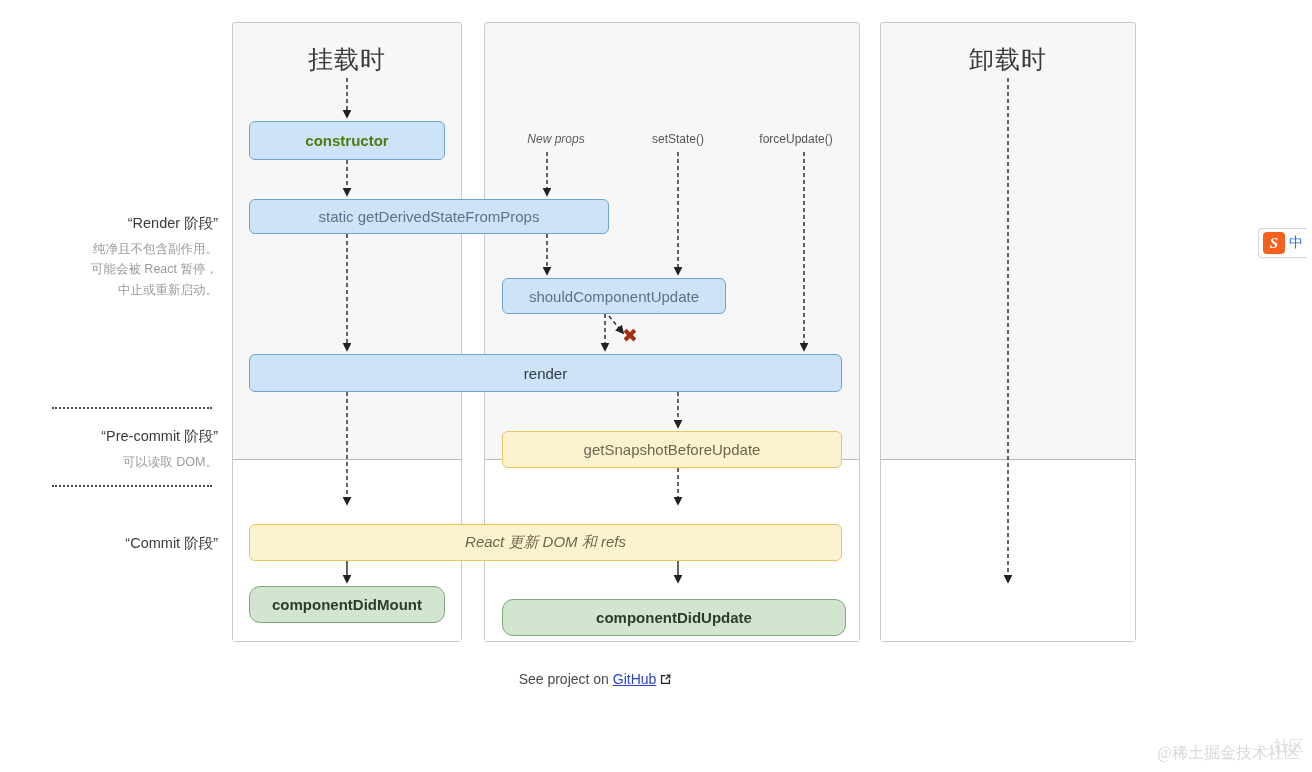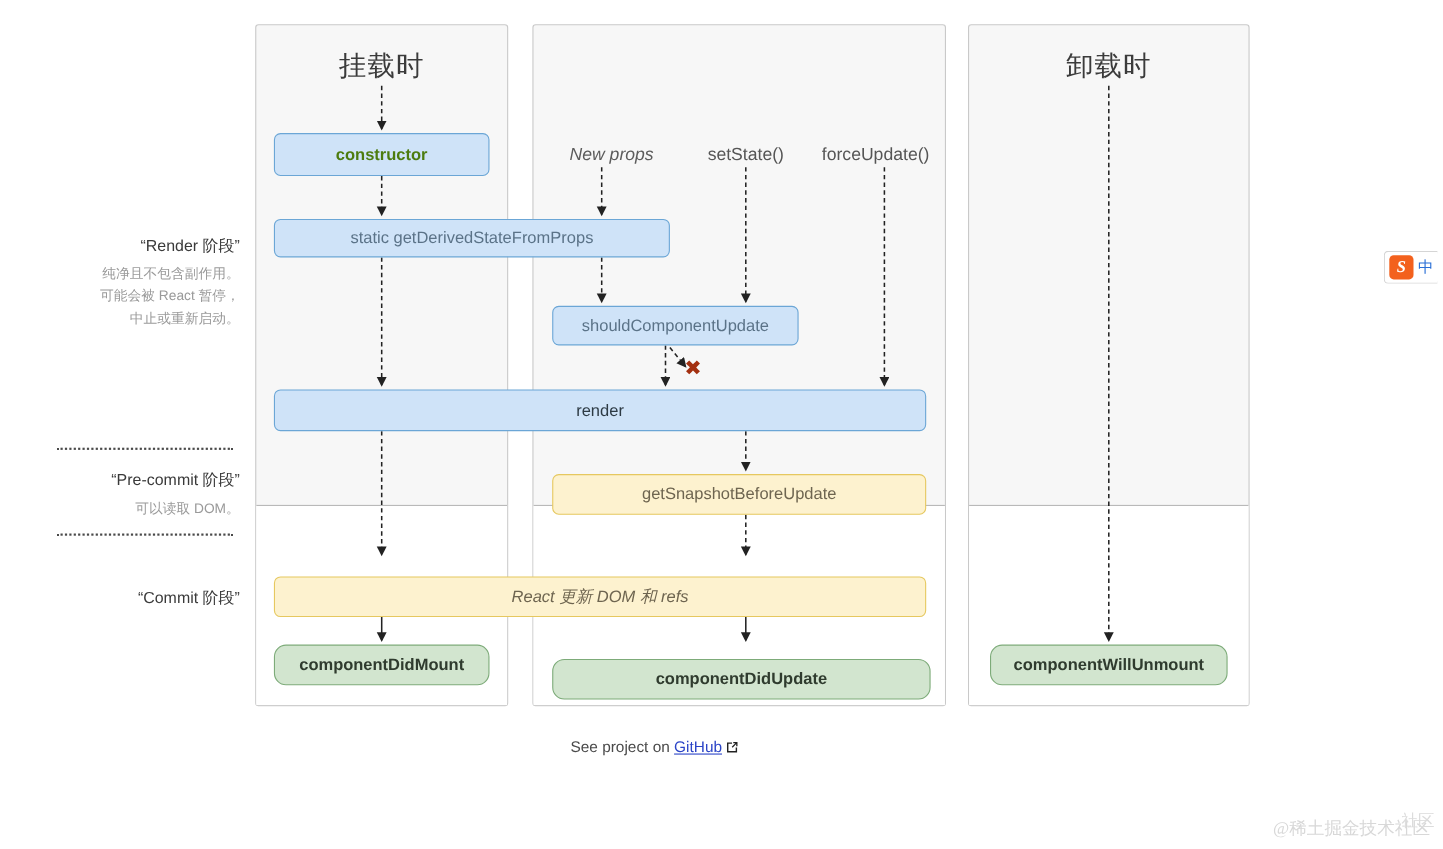--- a/index.html
+++ b/index.html
@@ -127,21 +127,21 @@
   .n-render        { left: 249px; top: 354px; width: 593px; height: 38px; }
   .n-gsbu          { left: 502px; top: 431px; width: 340px; height: 37px; }
   .n-reactdom      { left: 249px; top: 508px; width: 593px; height: 37px; }
   .n-cdm           { left: 249px; top: 586px; width: 196px; height: 37px; }
   .n-cdu           { left: 502px; top: 586px; width: 344px; height: 37px; margin-top: 13px; }
   .n-cwu           { left: 900px; top: 586px; width: 216px; height: 37px; }
 
   
   .trigger {
     position: absolute;
-    font-size: 16px;
+    font-size: 12px;
     color: #555;
     white-space: nowrap;
     text-align: center;
   }
   .t-newprops { left: 506px; top: 132px; width: 100px; font-style: italic; color: #5c5c5c; }
   .t-setstate { left: 628px; top: 132px; width: 100px; }
   .t-force    { left: 742px; top: 132px; width: 108px; }
 
   
   #arrows {
@@ -308,21 +308,20 @@
   <div class="trigger t-force">forceUpdate()</div>
 
   <div class="node node-blue strong n-constructor">constructor</div>
   <div class="node node-blue n-gdsfp">static getDerivedStateFromProps</div>
   <div class="node node-blue n-scu">shouldComponentUpdate</div>
   <div class="node node-blue render n-render">render</div>
   <div class="node node-yellow n-gsbu">getSnapshotBeforeUpdate</div>
   <div class="node node-yellow italic n-reactdom">React 更新 DOM 和 refs</div>
   <div class="node node-green bold n-cdm">componentDidMount</div>
   <div class="node node-green bold n-cdu">componentDidUpdate</div>
-  <div class="node node-green bold n-cwu">componentWillUnmount</div>
 
   <div class="footer">
     <span>See project on </span><a href="#">GitHub</a><span class="ext-icon"><svg width="11" height="11" viewBox="0 0 12 12">
           <path d="M2 1 H7 V2.4 H3.4 V9.6 H10.6 V6 H12 V11 H2 Z" fill="#222" transform="translate(-1,0)"></path>
           <path d="M7.2 0.6 H11.4 V4.8 H10.1 V2.7 L6.6 6.2 L5.7 5.3 L9.2 1.9 H7.2 Z" fill="#222"></path>
         </svg></span>
   </div>
 
   <div class="ime">
     <div class="ime-logo">S</div>

